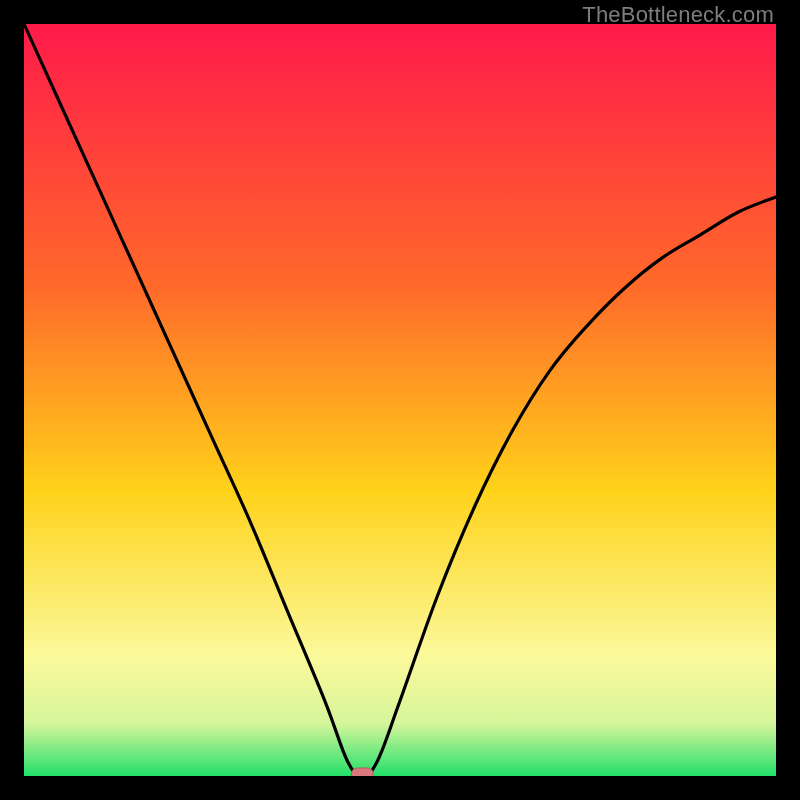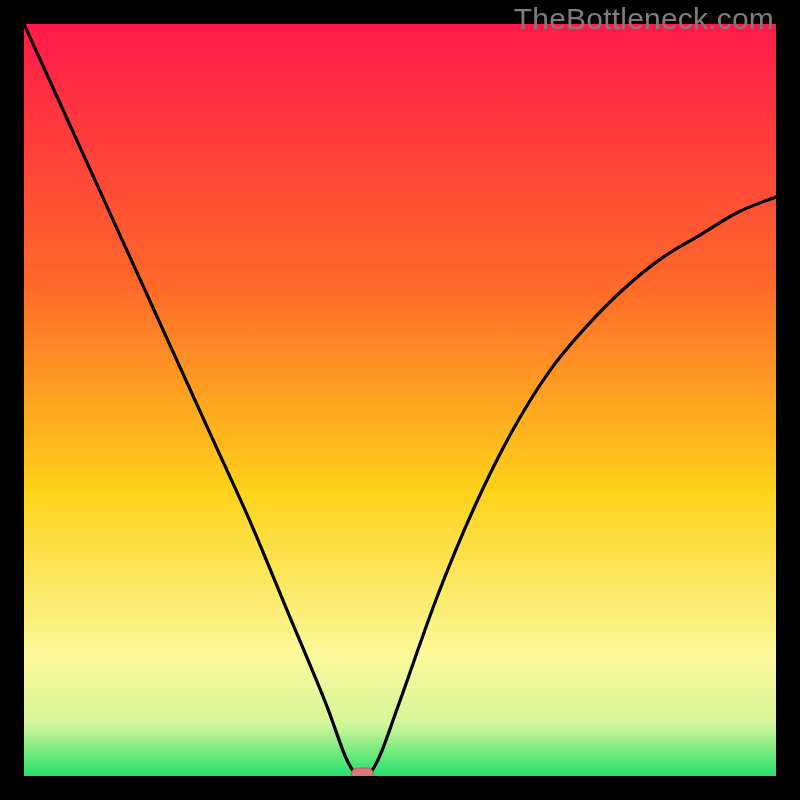--- a/index.html
+++ b/index.html
@@ -24,21 +24,21 @@
     left: 0;
     top: 0;
     width: 752px;
     height: 752px;
   }
   .watermark {
     position: absolute;
     top: 2px;
     right: 26px;
     color: #7d7d7d;
-    font-size: 30px;
+    font-size: 22px;
     letter-spacing: 0.2px;
     font-weight: 500;
   }
   svg { display: block; }
 </style>
 </head>
 <body>
 
 <div class="frame">
   <svg class="plot-area" viewBox="0 0 752 752" width="752" height="752" preserveAspectRatio="none">

